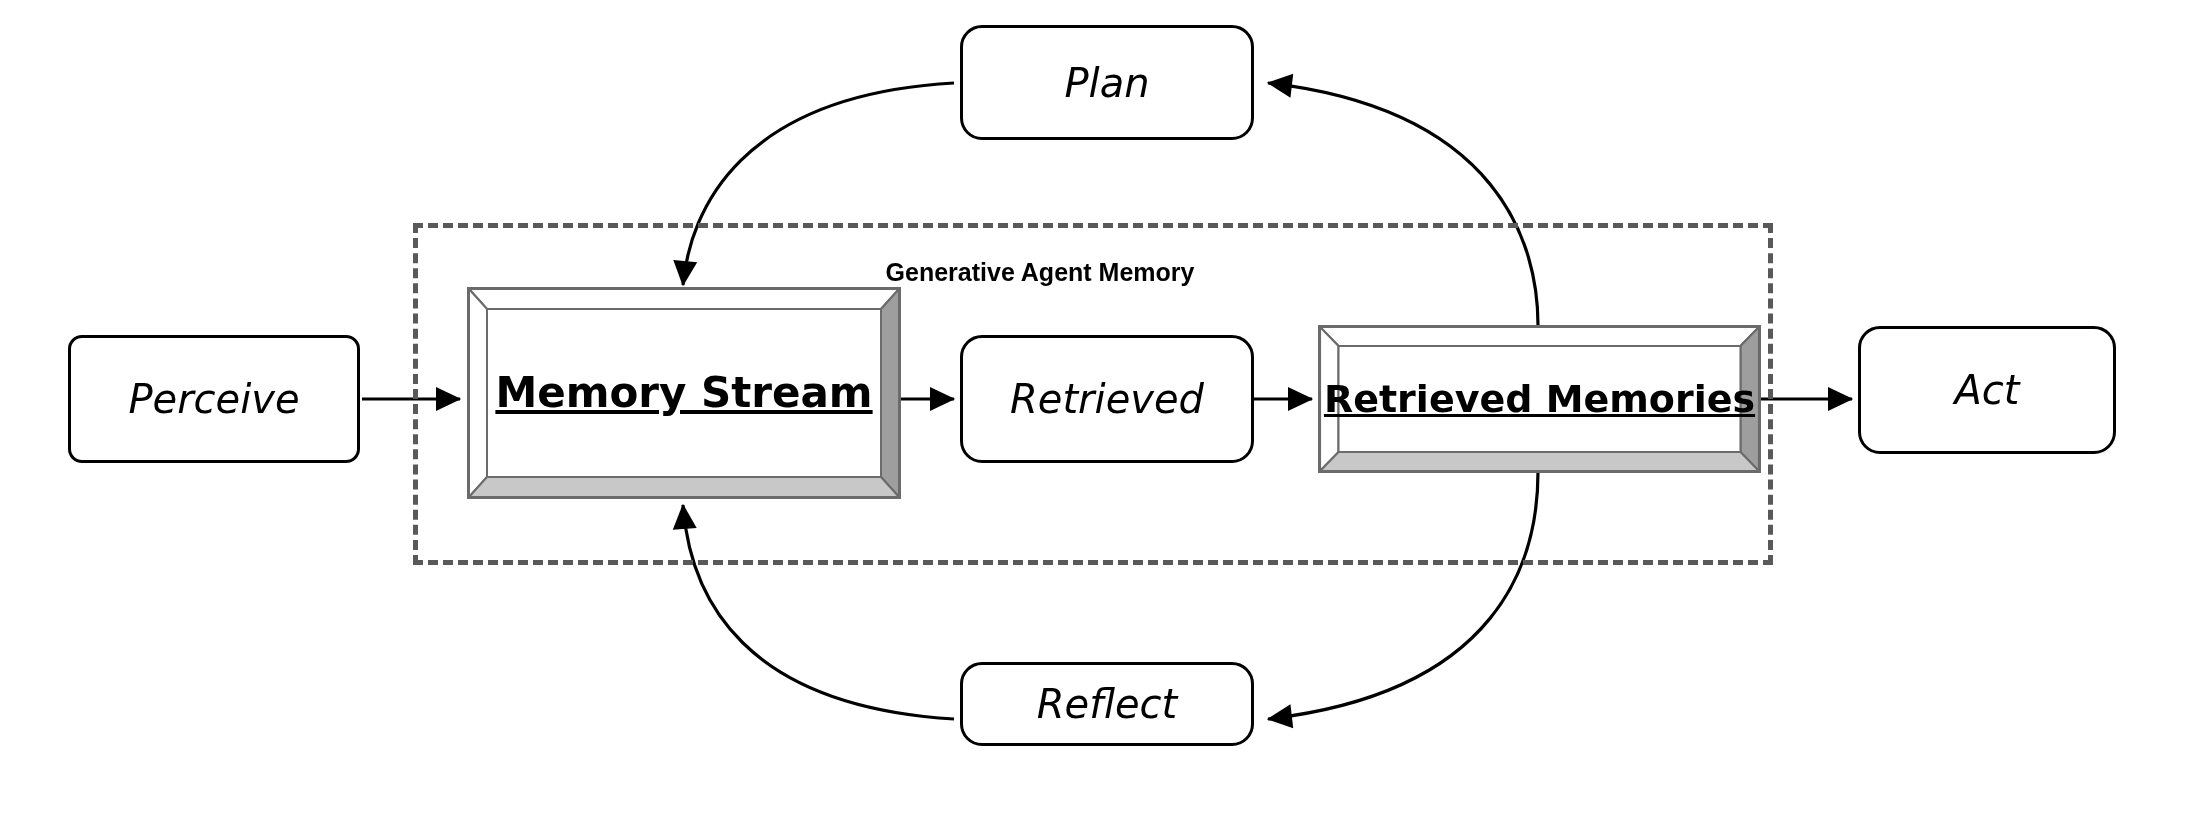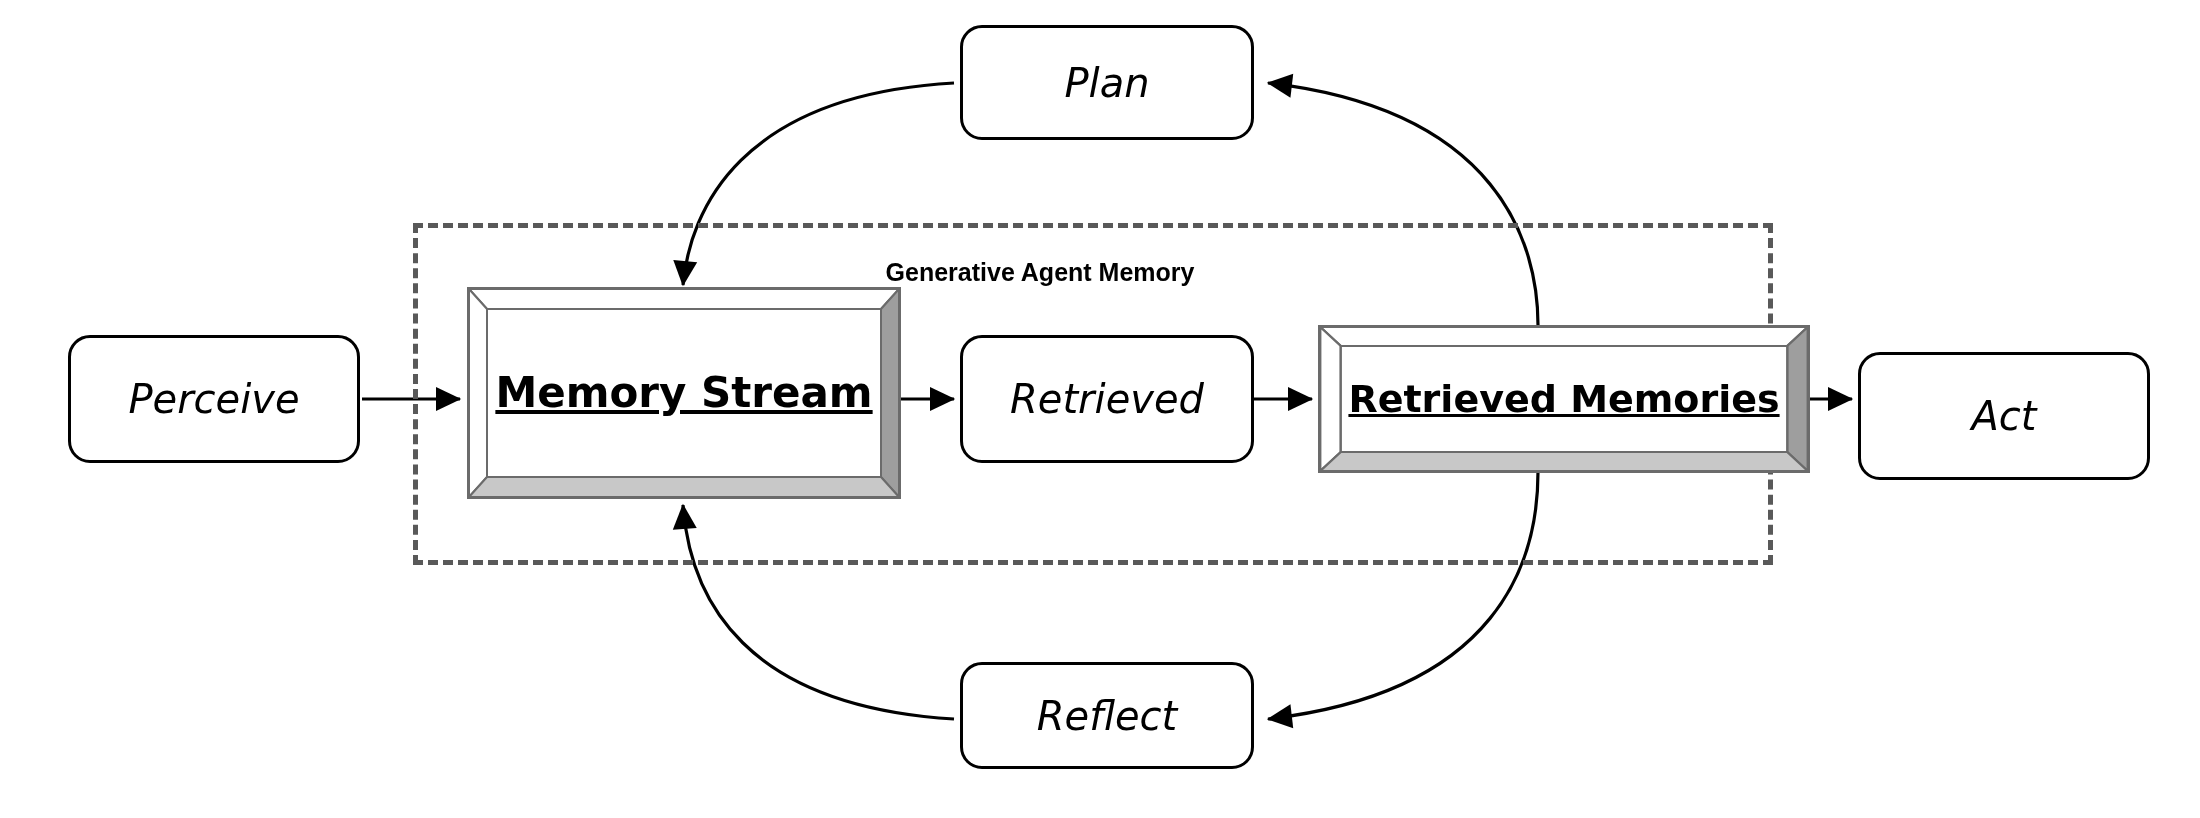--- a/index.html
+++ b/index.html
@@ -145,21 +145,21 @@
 
     <g>
       <path d="M1538,472 C1538,560 1500,692 1268,719" fill="none" stroke="#000000" stroke-width="3.2" marker-end="url(#arrow)"></path>
     </g>
 
     <g>
       <path d="M954,719 C745,706 690,600 683,505" fill="none" stroke="#000000" stroke-width="3.2" marker-end="url(#arrow)"></path>
     </g>
   </svg>
 
-  <div class="node" id="perceive" style="left:68px; top:335px; width:292px; height:128px;">
+  <div class="node" id="perceive" style="left:68px; top:335px; width:292px; height:128px;border-radius:14px;">
     <span class="label">Perceive</span>
   </div>
 
   <div class="framed" id="memory-stream" style="left:467px; top:287px; width:434px; height:212px;">
     <div class="bevel">
       <svg viewBox="0 0 434 212" preserveAspectRatio="none">
 
         <rect x="1" y="1" width="432" height="210" fill="#ffffff" stroke="#6b6b6b" stroke-width="2"></rect>
 
         <polygon points="2,2 432,2 414,22 20,22" fill="#ffffff" stroke="#6b6b6b" stroke-width="2"></polygon>
@@ -175,41 +175,41 @@
     </div>
     <div class="inner">
       <span class="label">Memory Stream</span>
     </div>
   </div>
 
   <div class="node" id="retrieve" style="left:960px; top:335px; width:294px; height:128px;">
     <span class="label">Retrieved</span>
   </div>
 
-  <div class="framed" id="retrieved-memories" style="left:1318px; top:325px; width:492px; height:148px;">
+  <div class="framed" id="retrieved-memories" style="left:1318px; top:325px; width:443px; height:148px;">
     <div class="bevel">
       <svg viewBox="0 0 432 148" preserveAspectRatio="none">
         <rect x="1" y="1" width="430" height="146" fill="#ffffff" stroke="#6b6b6b" stroke-width="2"></rect>
         <polygon points="2,2 430,2 412,21 20,21" fill="#ffffff" stroke="#6b6b6b" stroke-width="2"></polygon>
         <polygon points="2,2 20,21 20,127 2,146" fill="#ffffff" stroke="#6b6b6b" stroke-width="2"></polygon>
         <polygon points="430,2 430,146 412,127 412,21" fill="#9e9e9e" stroke="#6b6b6b" stroke-width="2"></polygon>
         <polygon points="2,146 20,127 412,127 430,146" fill="#c8c8c8" stroke="#6b6b6b" stroke-width="2"></polygon>
         <rect x="20" y="21" width="392" height="106" fill="#ffffff" stroke="#6b6b6b" stroke-width="2"></rect>
       </svg>
     </div>
     <div class="inner">
       <span class="label">Retrieved Memories</span>
     </div>
   </div>
 
-  <div class="node" id="act" style="left:1858px; top:352px; width:292px; height:128px;text-align:right;">
+  <div class="node" id="act" style="left:1858px; top:326px; width:258px; height:128px;text-align:right;">
     <span class="label">Act</span>
   </div>
 
   <div class="node" id="plan" style="left:960px; top:25px; width:294px; height:115px;">
     <span class="label">Plan</span>
   </div>
 
-  <div class="node" id="reflect" style="left:960px; top:662px; width:294px; height:107px;">
+  <div class="node" id="reflect" style="left:960px; top:662px; width:294px; height:84px;">
     <span class="label">Reflect</span>
   </div>
 
 </div>
 
 </body></html>

